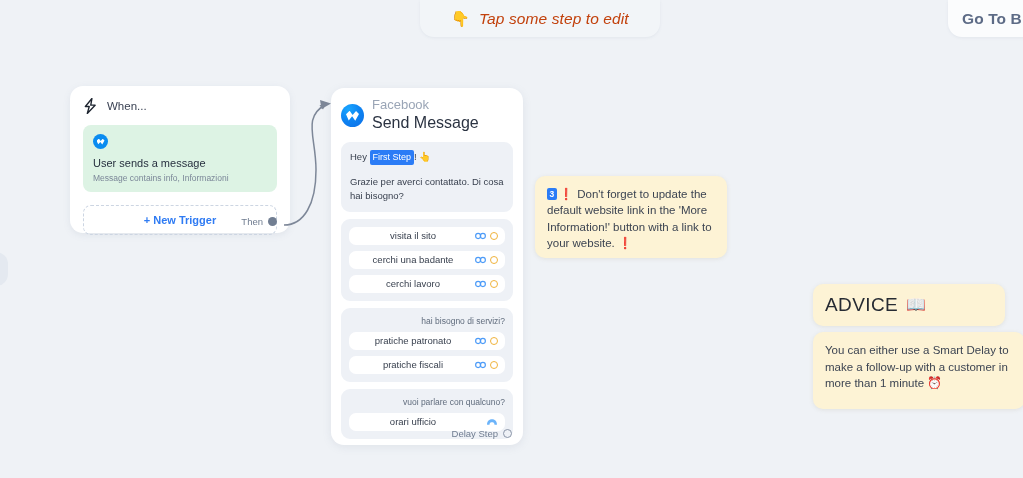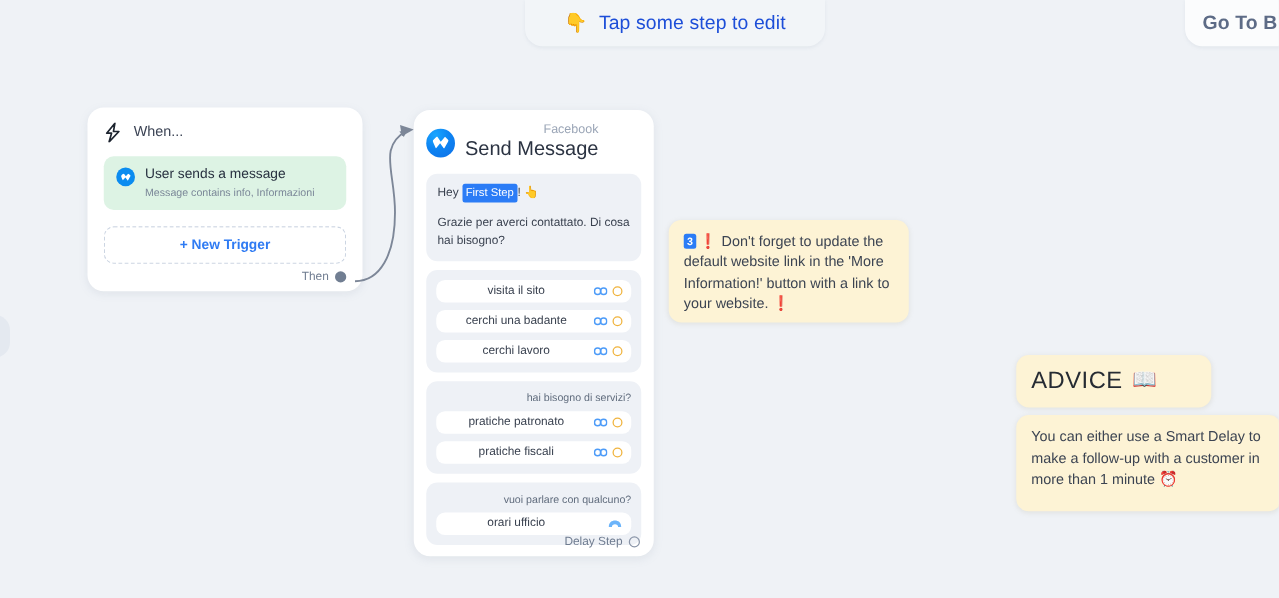--- a/index.html
+++ b/index.html
@@ -18,21 +18,21 @@
     border-radius: 0 0 14px 14px;
     display: flex; align-items: center;
     box-shadow: 0 1px 3px rgba(120,135,160,.10);
   }
   #tap-hint {
     left: 420px; top: 0; width: 240px; height: 37px;
     justify-content: center; gap: 9px;
     background: #f2f5f8;
   }
   #tap-hint .label {
-    font-size: 15.5px; color: #1d4ed8; letter-spacing: .1px;
+    font-size: 15.5px; color: #c2410c; letter-spacing: .1px; font-style: italic;
   }
   #tap-hint .emoji { font-size: 15px; line-height: 1; }
 
   #goto-block {
     left: 948px; top: 0; width: 120px; height: 37px;
     background: #fbfcfd;
     padding-left: 14px;
     border-radius: 0 0 0 14px;
   }
   #goto-block .label {
@@ -56,21 +56,21 @@
     padding: 12px 13px 0 13px;
   }
   .when-row { display: flex; align-items: center; gap: 9px; }
   .bolt-icon { width: 15px; height: 16px; display: block; }
   .when-label { font-size: 11.5px; color: #3b4354; }
 
   #trigger-green {
     margin-top: 11px;
     background: #ddf3e4; border-radius: 8px;
     padding: 8px 10px 9px 10px;
-    display: flex; gap: 8px; align-items: flex-start;
+    display: flex; gap: 8px; align-items: flex-start; flex-direction: column;
   }
   .msgr-dot {
     width: 15px; height: 15px; border-radius: 50%;
     background: #0b8cf0; flex: 0 0 auto; margin-top: 1px;
     position: relative;
     box-shadow: 0 0 0 1.5px #ddf3e4;
   }
   .msgr-dot::after {
     content: ""; position: absolute; left: 3.5px; top: 4.5px;
     width: 8px; height: 6px; background: #fff;
@@ -110,21 +110,21 @@
   .messenger-logo {
     width: 23px; height: 23px; border-radius: 50%;
     background: radial-gradient(circle at 32% 22%, #19a6ff 0%, #0d83f2 48%, #0f6fe6 100%);
     position: relative; flex: 0 0 auto;
   }
   .messenger-logo::after {
     content: ""; position: absolute; left: 5px; top: 6.5px;
     width: 13px; height: 10px; background: #fff;
     clip-path: polygon(0 36%, 28% 0, 51% 44%, 77% 3%, 100% 33%, 71% 100%, 47% 56%, 21% 98%);
   }
-  .head-text .plat { font-size: 10px; color: #9aa5b6; line-height: 1.1; text-align: right; }
+  .head-text .plat { font-size: 13px; color: #9aa5b6; line-height: 1.1; }
   .head-text .act { font-size: 16px; color: #2b3342; line-height: 1.25; margin-top: 1px; }
 
   .bubble {
     background: #eef1f6; border-radius: 9px;
     margin-top: 9px; padding: 8px 9px 9px 9px;
   }
   .bubble p { font-size: 9.5px; color: #39414f; line-height: 1.45; }
   .bubble p + p { margin-top: 10px; }
   .tag {
     display: inline-block; background: #2b7cf6; color: #fff;
@@ -177,21 +177,21 @@
   #note-reminder .body { font-size: 11.5px; color: #3c4452; line-height: 1.42; }
   .e3 {
     display: inline-block; background: #2b7cf6; color: #fff;
     font-size: 8.5px; font-weight: 700; border-radius: 2px;
     padding: 0px 2.5px; vertical-align: 1.5px; margin-right: 3px;
     font-family: "Liberation Sans", sans-serif;
   }
   .bang { color: #e5362b; font-weight: 700; }
 
   #advice-head {
-    left: 813px; top: 284px; width: 156px; height: 42px;
+    left: 813px; top: 284px; width: 192px; height: 42px;
     display: flex; align-items: center; padding-left: 12px; gap: 8px;
   }
   #advice-head .label {
     font-size: 19px; color: #262b33; letter-spacing: .4px;
   }
   #advice-head .book { font-size: 16px; line-height: 1; }
 
   #advice-body {
     left: 813px; top: 332px; width: 212px; height: 77px;
     padding: 10px 12px;

